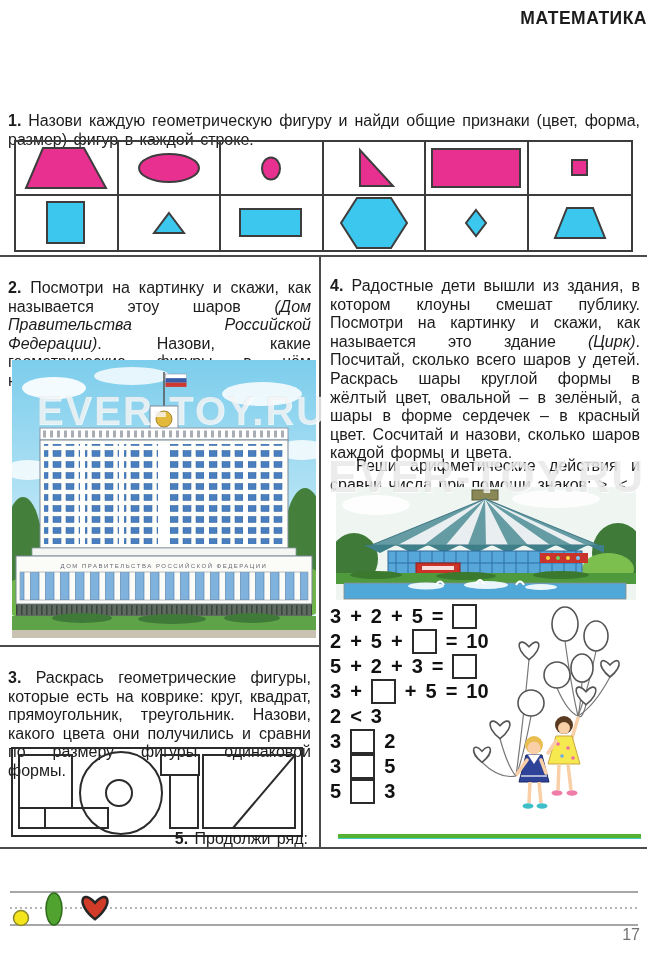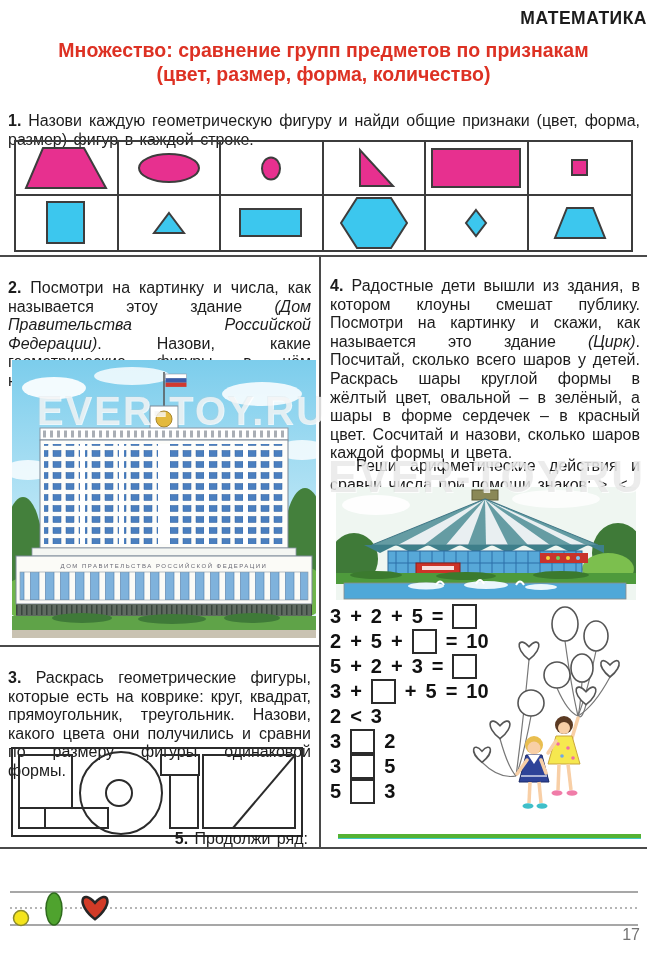--- a/index.html
+++ b/index.html
@@ -43,24 +43,20 @@
   #wm1{top:452px;left:328px;font-size:44px;}
   #wm2{top:388px;left:36px;font-size:40px;color:rgba(200,200,200,0.17);}
   svg{display:block;}
 </style>
 </head>
 <body>
 
 <div class="page">
 
   <div class="abs title">МАТЕМАТИКА</div>
-  <div class="abs subtitle">
-    <span>Множество: сравнение групп предметов по признакам</span><br>
-    <span>(цвет, размер, форма, количество)</span>
-  </div>
 
   <p class="abs task-par" id="task1"><span class="tasknum">1.</span> <span>Назови каждую геометрическую фигуру и найди общие признаки (цвет, форма, размер) фигур в каждой строке.</span></p>
 
   <div class="abs" id="shapes-table">
       <div class="shape-row">
         <div class="shape-cell">
           <svg width="88" height="46">
             <polygon points="21,3 62,3 84,43 4,43" fill="#E7308F" stroke="#3d3d3d" stroke-width="2" stroke-linejoin="miter"></polygon>
           </svg>
         </div>
@@ -122,21 +118,21 @@
           </svg>
         </div>
       </div>
     </div>
 
   <div class="abs divider" id="div-top"></div>
   <div class="abs divider" id="div-vert"></div>
   <div class="abs divider" id="div-left"></div>
   <div class="abs divider" id="div-bottom"></div>
 
-  <p class="abs task-par" id="task2"><span class="tasknum">2.</span> <span>Посмотри на картинку и числа, как называется этоу здание </span><span class="ital">(Дом Правительства Российской Федерации)</span><span>. Назови, какие геометрические фигуры в нём находятся.</span></p>
+  <p class="abs task-par" id="task2"><span class="tasknum">2.</span> <span>Посмотри на картинку и скажи, как называется этоу шаров </span><span class="ital">(Дом Правительства Российской Федерации)</span><span>. Назови, какие геометрические фигуры в нём находятся.</span></p>
 
   <svg class="abs" style="top:360px;left:12px;" width="304" height="278" viewBox="0 0 304 278">
     <defs>
       <linearGradient id="sky" x1="0" y1="0" x2="0" y2="1">
         <stop offset="0" stop-color="#7CCDEC"></stop>
           <stop offset="1" stop-color="#EAF8FD"></stop>
       </linearGradient>
       <pattern id="winPat" width="13" height="11" patternUnits="userSpaceOnUse">
         <rect width="13" height="11" fill="#FDFDFA"></rect>
         <rect x="2" y="2.5" width="8" height="6" fill="#4A7FBF" stroke="#2E5E9E" stroke-width="0.5"></rect>

